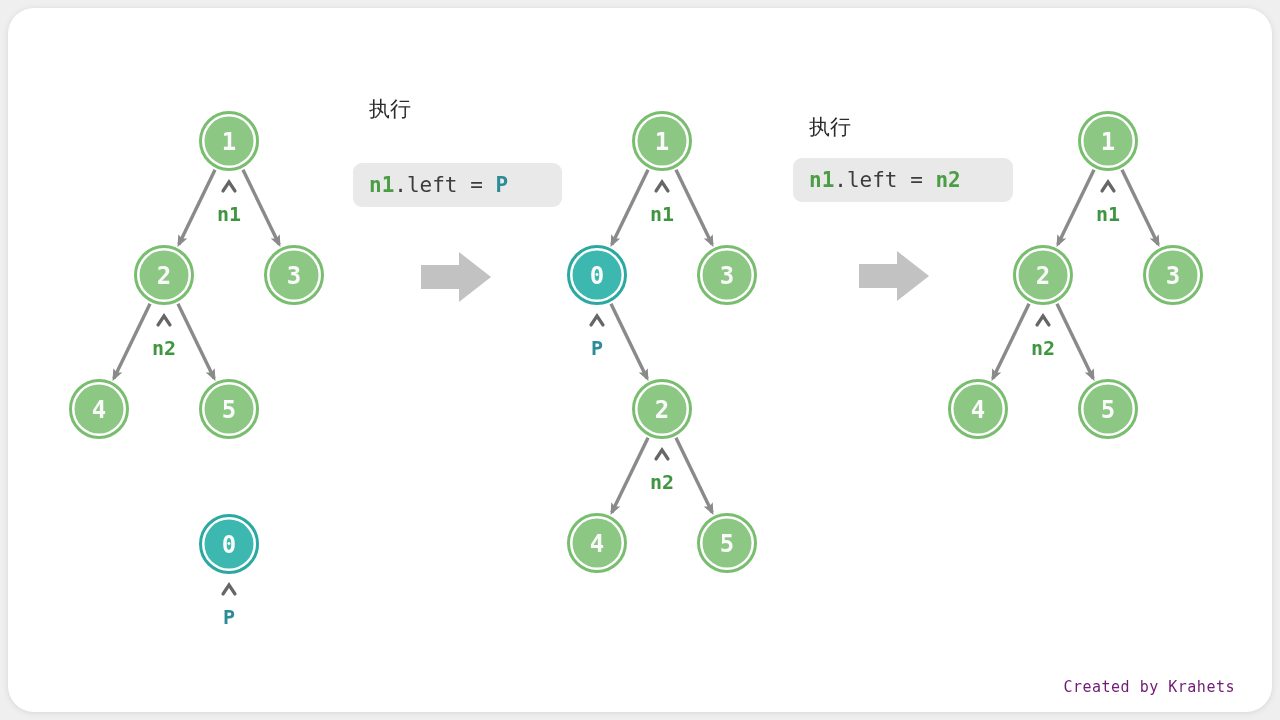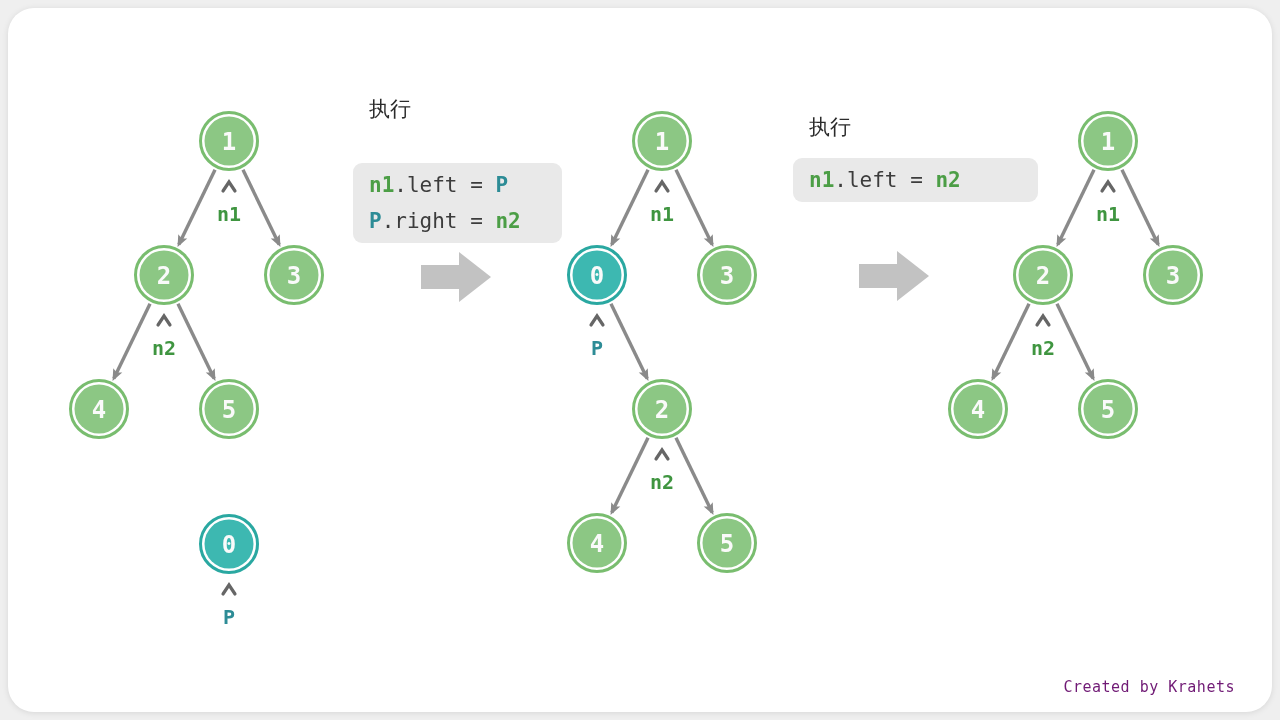--- a/index.html
+++ b/index.html
@@ -192,21 +192,21 @@
         <text x="1043" y="355" text-anchor="middle" fill="#3F9540" class="ptr-label">n2</text>
       </g>
     </g>
     <polygon points="421,265 459,265 459,252 491,277 459,302 459,289 421,289" fill="#C2C2C2"></polygon>
     <polygon points="859,264 897,264 897,251 929,276 897,301 897,288 859,288" fill="#C2C2C2"></polygon>
   </svg>
 
 <div id="code-blocks">
     <div class="code-block" style="left: 353px; top: 95px;">
       <div class="code-title">执行</div>
-      <div class="code-box" style="width: 209px; margin-top: 40px;"><div><span class="tok-green">n1</span><span class="tok-dark">.left = </span><span class="tok-teal">P</span></div><div><span class="tok-teal">P</span><span class="tok-dark">.right = </span><span class="tok-green">n2</span></div></div>
+      <div class="code-box" style="width: 209px; margin-top: 40px;"><div><span class="tok-green">n1</span><span class="tok-dark">.left = </span><span class="tok-teal">P</span></div></div>
     </div>
     <div class="code-block" style="left: 793px; top: 113px;">
       <div class="code-title">执行</div>
-      <div class="code-box" style="width: 245px;"><div><span class="tok-green">n1</span><span class="tok-dark">.left = </span><span class="tok-green">n2</span></div></div>
+      <div class="code-box" style="width: 220px;"><div><span class="tok-green">n1</span><span class="tok-dark">.left = </span><span class="tok-green">n2</span></div></div>
     </div>
   </div>
 
 <div class="credit">Created by Krahets</div>
 
 </body></html>

